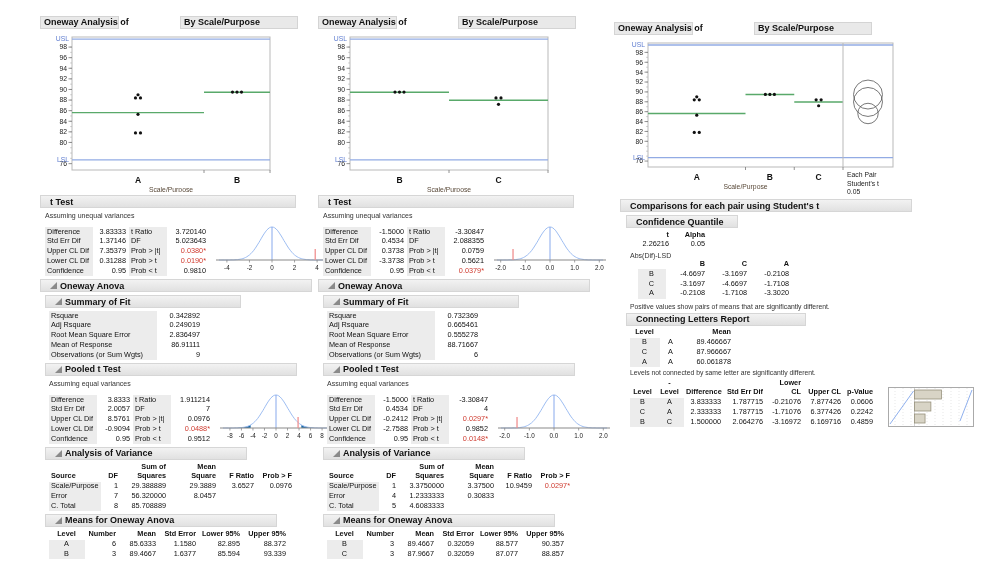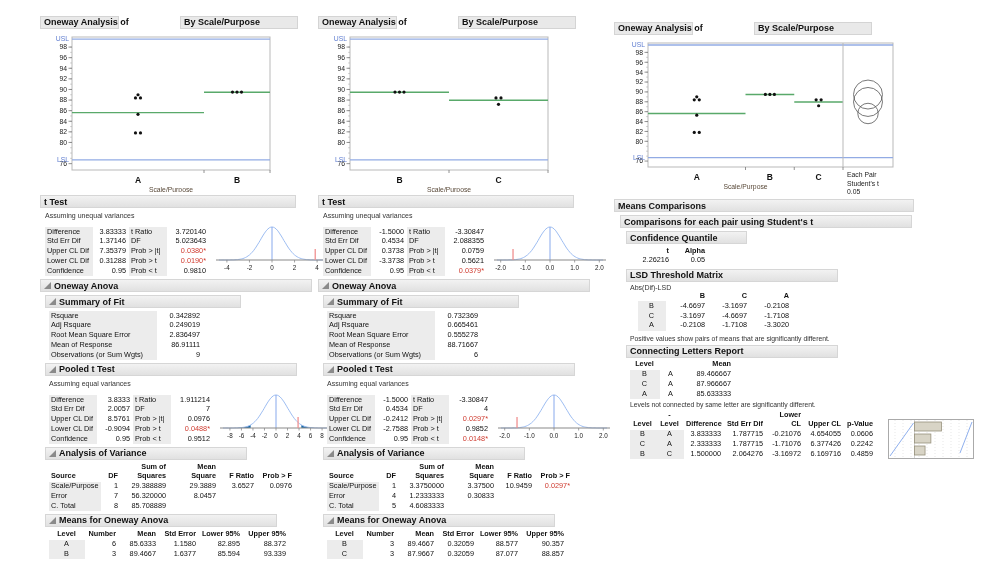--- a/index.html
+++ b/index.html
@@ -8,21 +8,21 @@
   .col{position:absolute;top:16px}
   #col1{left:40px;width:280px}
   #col2{left:318px;width:280px}
   #col3{left:614px;top:22px;width:352px}
   .titlebar{position:relative;height:14px;margin-bottom:2px}
   .tbox{position:absolute;top:0;height:13px;background:#e9e9e9;border:1px solid #d4d4d4;
         box-sizing:border-box;font-weight:bold;font-size:9px;line-height:11px;padding:0 3px;white-space:nowrap}
   .tbox1{left:0;width:79px}
   .tbox2{left:140px;width:118px}
   .sec-bar{background:linear-gradient(#f2f2f2,#e1e1e1);border:1px solid #d6d6d6;height:13px;
-           font-size:9px;font-weight:bold;padding:0 3px;box-sizing:border-box;display:flex;
+           font-size:9px;font-weight:bold;padding:0 9px;box-sizing:border-box;display:flex;
            align-items:center;gap:3px;margin-top:3px;white-space:nowrap}
   .tri{display:inline-flex;flex:none}
   .note{font-size:7px;color:#333;margin:4px 0 1px 5px}
   .ftr{font-size:6.8px;color:#333;margin:2px 0 0 5px;white-space:nowrap}
   .tab{display:grid;font-size:7.3px;color:#111;margin-left:5px;align-items:end}
   .tab .c{padding:0.5px 3px 0.5px 2px;line-height:8.8px;white-space:nowrap}
   .tab .lab{background:#ececec}
   .tab .r{text-align:right}
   .tab .l{text-align:left}
   .tab .ctr{text-align:center}
@@ -670,40 +670,34 @@
         <line x1="229" y1="5" x2="229" y2="129" stroke="#b9b9b9"></line>
         <circle cx="254" cy="56.54299601593625" r="14.47490039840637" fill="none" stroke="#555" stroke-width="0.8"></circle>
         <circle cx="254" cy="63.9533545816733" r="14.47490039840637" fill="none" stroke="#555" stroke-width="0.8"></circle>
         <circle cx="254" cy="75.48090836653384" r="10.226294820717127" fill="none" stroke="#555" stroke-width="0.8"></circle>
         <text x="233" y="139" font-size="6.8" fill="#222">Each Pair</text>
         <text x="233" y="147.5" font-size="6.8" fill="#222">Student's t</text>
         <text x="233" y="156" font-size="6.8" fill="#222">0.05</text>
       </svg>
     </div>
 
-  <div class="sec-bar" style="width:300px">
-    <span>Means Comparisons</span>
-  </div>
   <div class="sec-bar" style="width:292px;margin-left:6px">
     <span>Comparisons for each pair using Student's t</span>
   </div>
 
-  <div class="sec-bar" style="width:121px;margin-left:12px">
+  <div class="sec-bar" style="width:112px;margin-left:12px">
     <span>Confidence Quantile</span>
   </div>
   <div class="tab" style="margin-top: 2px; margin-left: 16px; grid-template-columns: 42px 36px;">
       <div class="c r hd">t</div>
       <div class="c r hd">Alpha</div>
       <div class="c r">2.26216</div>
       <div class="c r">0.05</div>
     </div>
 
-  <div class="sec-bar" style="width:212px;margin-left:12px">
-    <span>LSD Threshold Matrix</span>
-  </div>
   <div class="note" style="margin-left:16px;margin-top:2px">Abs(Dif)-LSD</div>
   <div class="tab" style="margin-left: 24px; grid-template-columns: 28px 42px 42px 42px;">
       <div class="c ctr hd"></div>
       <div class="c r hd">B</div>
       <div class="c r hd">C</div>
       <div class="c r hd">A</div>
       <div class="c ctr lab">B</div>
       <div class="c r">-4.6697</div>
       <div class="c r">-3.1697</div>
       <div class="c r">-0.2108</div>
@@ -711,54 +705,54 @@
       <div class="c r">-3.1697</div>
       <div class="c r">-4.6697</div>
       <div class="c r">-1.7108</div>
       <div class="c ctr lab">A</div>
       <div class="c r">-0.2108</div>
       <div class="c r">-1.7108</div>
       <div class="c r">-3.3020</div>
     </div>
   <div class="ftr" style="margin-left:16px;margin-top:4px">Positive values show pairs of means that are significantly different.</div>
 
-  <div class="sec-bar" style="width:212px;margin-left:12px">
+  <div class="sec-bar" style="width:180px;margin-left:12px">
     <span>Connecting Letters Report</span>
   </div>
   <div class="tab" style="margin-top: 2px; margin-left: 16px; grid-template-columns: 30px 22px 52px;">
       <div class="c ctr hd">Level</div>
       <div class="c ctr hd"></div>
       <div class="c r hd">Mean</div>
       <div class="c ctr lab">B</div>
       <div class="c ctr">A</div>
       <div class="c r">89.466667</div>
       <div class="c ctr lab">C</div>
       <div class="c ctr">A</div>
       <div class="c r">87.966667</div>
       <div class="c ctr lab">A</div>
       <div class="c ctr">A</div>
-      <div class="c r">85.633333</div>
+      <div class="c r">60.061878</div>
     </div>
   <div class="ftr" style="margin-left:16px">Levels not connected by same letter are significantly different.</div>
 
   <div class="odr-wrap" style="margin-left:16px">
     <div class="tab" style="margin-top: 3px; margin-left: 0px; grid-template-columns: 26px 28px 40px 42px 38px 40px 32px;">
         <div class="c ctr hd">Level</div>
         <div class="c ctr hd">- Level</div>
         <div class="c r hd">Difference</div>
         <div class="c r hd">Std Err Dif</div>
         <div class="c r hd">Lower CL</div>
         <div class="c r hd">Upper CL</div>
         <div class="c r hd">p-Value</div>
         <div class="c ctr lab">B</div>
         <div class="c ctr lab">A</div>
         <div class="c r">3.833333</div>
         <div class="c r">1.787715</div>
         <div class="c r">-0.21076</div>
-        <div class="c r">4.654055</div>
+        <div class="c r">7.877426</div>
         <div class="c r">0.0606</div>
         <div class="c ctr lab">C</div>
         <div class="c ctr lab">A</div>
         <div class="c r">2.333333</div>
         <div class="c r">1.787715</div>
         <div class="c r">-1.71076</div>
         <div class="c r">6.377426</div>
         <div class="c r">0.2242</div>
         <div class="c ctr lab">B</div>
         <div class="c ctr lab">C</div>

